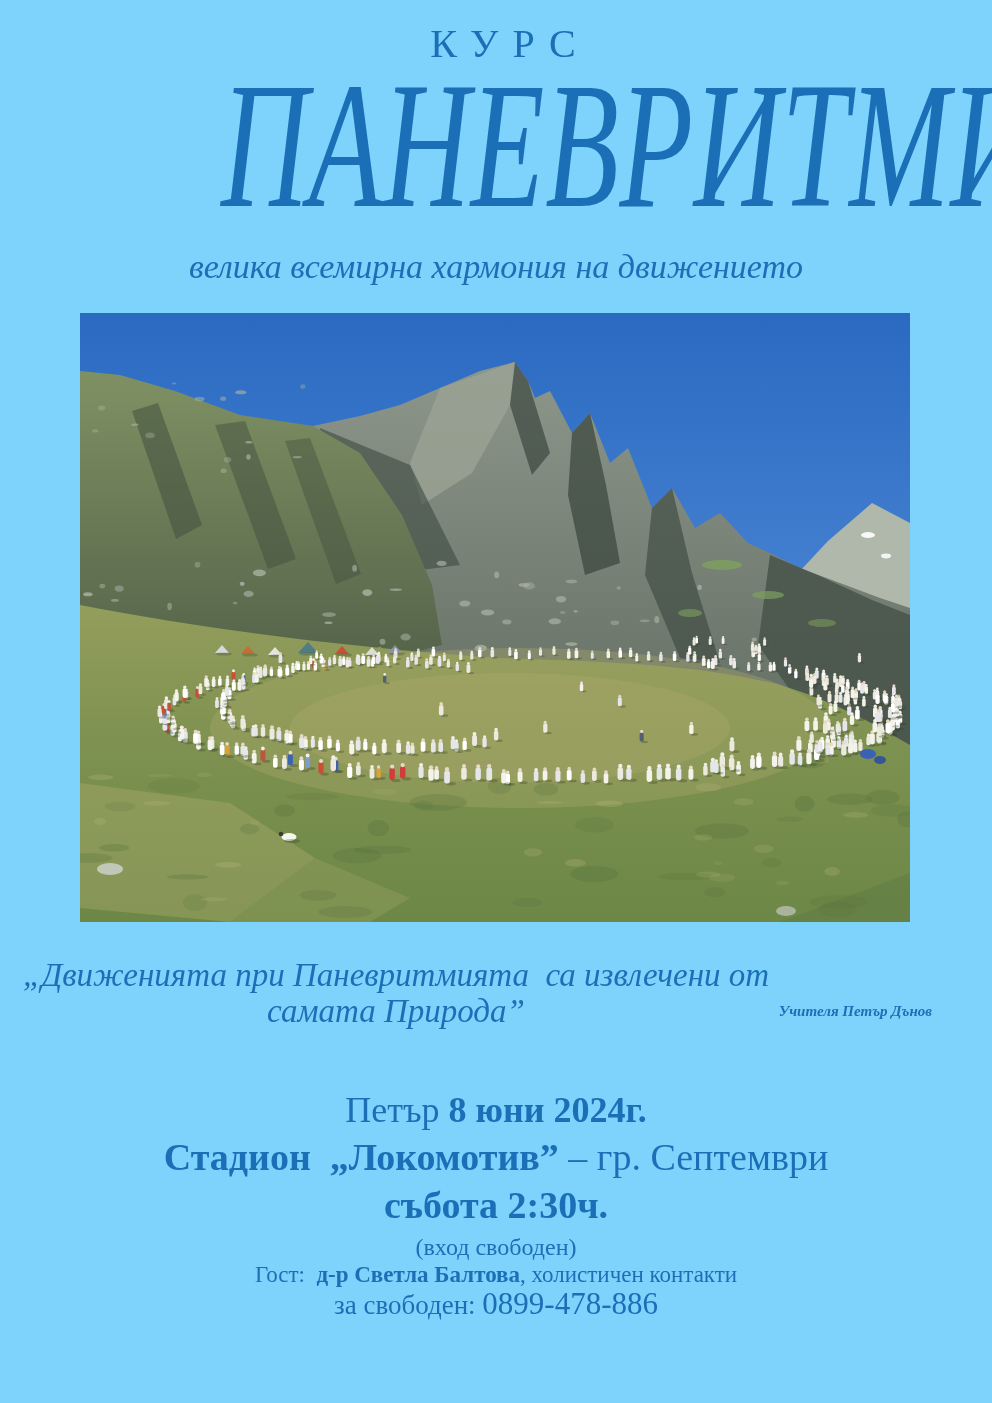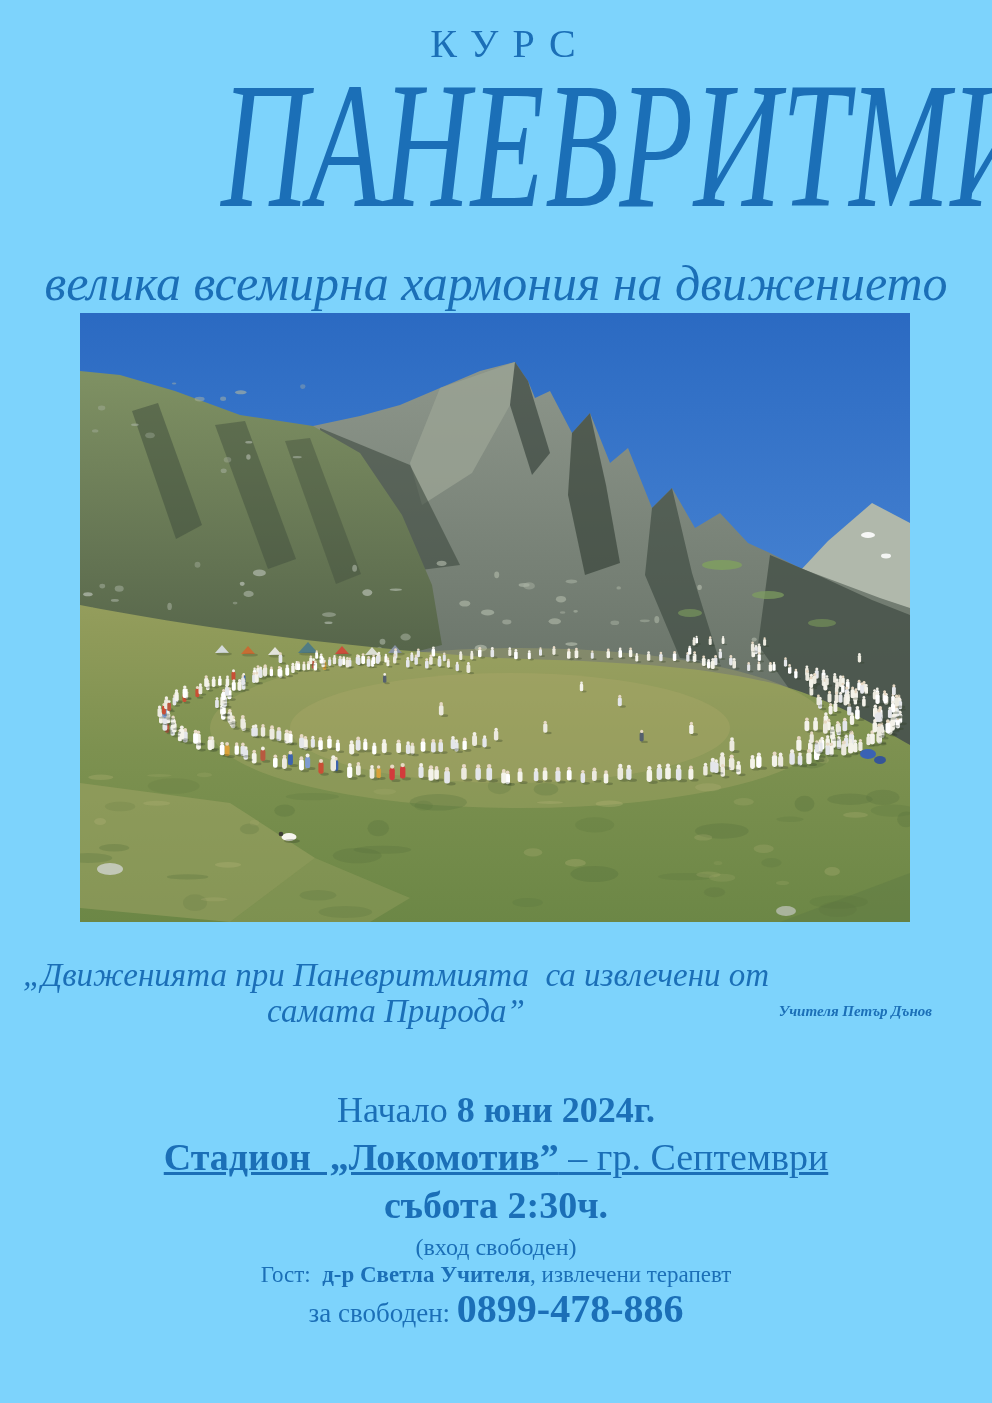--- a/index.html
+++ b/index.html
@@ -8,39 +8,39 @@
        font-family:"Liberation Serif", "DejaVu Serif", serif;}
   .page{position:absolute;inset:0;background:#7dd3fc;}
 
   .kicker{position:absolute;top:24px;left:0;width:992px;text-align:center;
           font-size:40px;line-height:1;letter-spacing:14px;padding-left:14px;
           color:var(--accent);}
   .title-wrap{position:absolute;top:56px;left:0;width:992px;text-align:center;white-space:nowrap;}
   .title{display:inline-block;font-style:italic;font-size:180px;line-height:1;
          color:var(--accent);transform:scaleX(.67);transform-origin:50% 50%;
          letter-spacing:1px;}
-  .subtitle{position:absolute;top:256px;left:0;width:992px;text-align:center;
-            font-style:italic;font-size:50px;line-height:1.1;color:var(--accent);}
+  .subtitle{position:absolute;top:248px;left:0;width:992px;text-align:center;
+            font-style:italic;font-size:34px;line-height:1.1;color:var(--accent);}
 
   .photo{position:absolute;left:80px;top:313px;width:830px;height:609px;overflow:hidden;}
   .photo svg{display:block;filter:blur(.4px);}
 
   .quote{position:absolute;top:957px;left:0;width:792px;text-align:center;
          font-style:italic;font-size:33px;line-height:1.1;color:var(--accent);}
   .quote-attr{position:absolute;top:1003px;right:60px;
               font-style:italic;font-weight:bold;font-size:15px;color:var(--accent);}
 
   .line{position:absolute;left:0;width:992px;text-align:center;color:var(--accent);line-height:1.15;}
   .l1{top:1090px;font-size:36px;}
-  .l2{top:1136px;font-size:38px;text-decoration:underline;}
+  .l2{top:1136px;font-size:38px;}
   .l3{top:1184px;font-size:38px;font-weight:bold;}
   .l4{top:1234px;font-size:24px;}
   .l5{top:1262px;font-size:23px;}
   .l6{top:1286px;font-size:27px;}
-  .l6 .phone{font-weight:bold;font-size:40px;}
+  .l6 .phone{font-weight:normal;font-size:31px;}
   b{font-weight:bold;}
 </style>
 </head>
 <body>
 
 <div class="page">
 
   <div class="kicker">КУРС</div>
 
   <div class="title-wrap">
@@ -1373,25 +1373,25 @@
             <ellipse cx="30" cy="556" rx="13" ry="6" fill="#c9cdc2" opacity=".9"></ellipse>
             <ellipse cx="706" cy="598" rx="10" ry="5" fill="#b9bfb2" opacity=".8"></ellipse>
           </g>
       </g>
     </svg>
   </div>
 
   <div class="quote">„Движенията при Паневритмията&nbsp; са извлечени от самата Природа”</div>
   <div class="quote-attr">Учителя Петър Дънов</div>
 
-  <div class="line l1"><span>Начало </span><b>8 юни 2024г.</b></div>
+  <div class="line l1"><span>Петър </span><b>8 юни 2024г.</b></div>
 
   <div class="line l2"><b>Стадион&nbsp; „Локомотив”</b><span> – гр. Септември</span></div>
 
   <div class="line l3">събота 2:30ч.</div>
 
   <div class="line l4">(вход свободен)</div>
 
-  <div class="line l5"><span>Гост:&nbsp; </span><b>д-р Светла Учителя</b><span>, извлечени терапевт</span></div>
+  <div class="line l5"><span>Гост:&nbsp; </span><b>д-р Светла Балтова</b><span>, холистичен контакти</span></div>
 
   <div class="line l6"><span>за свободен: </span><span class="phone">0899-478-886</span></div>
 
 </div>
 
 </body></html>

